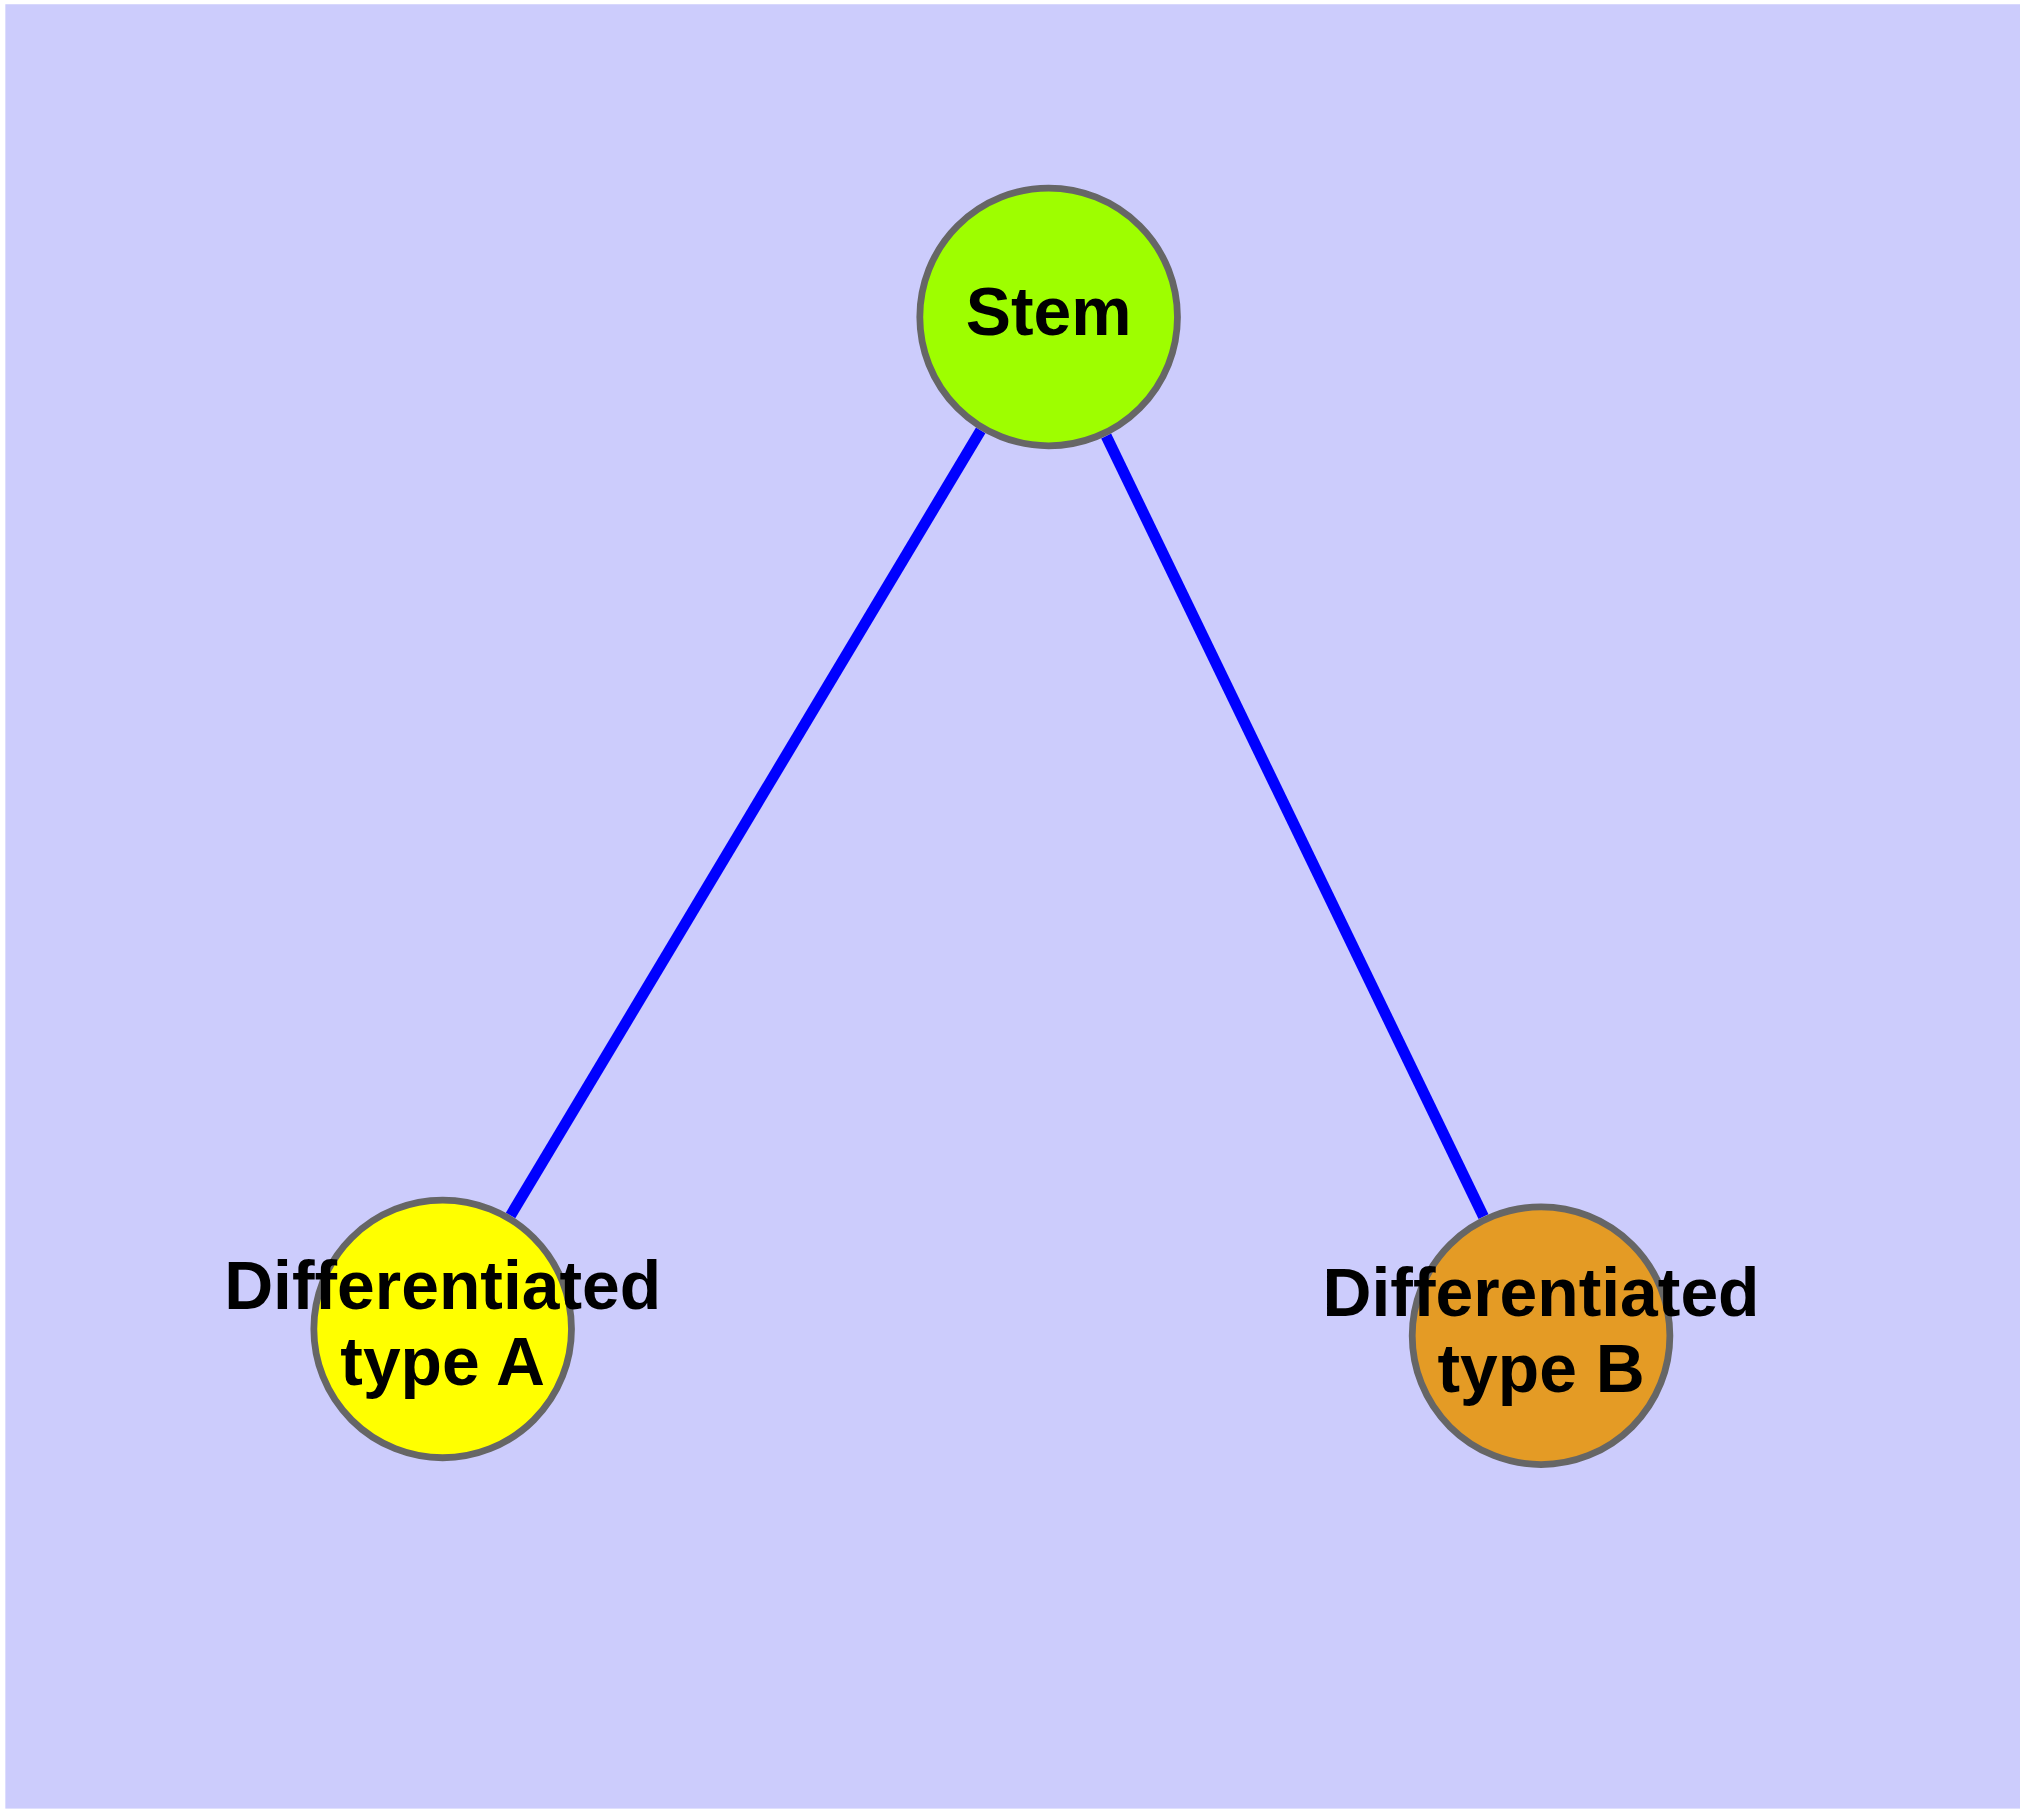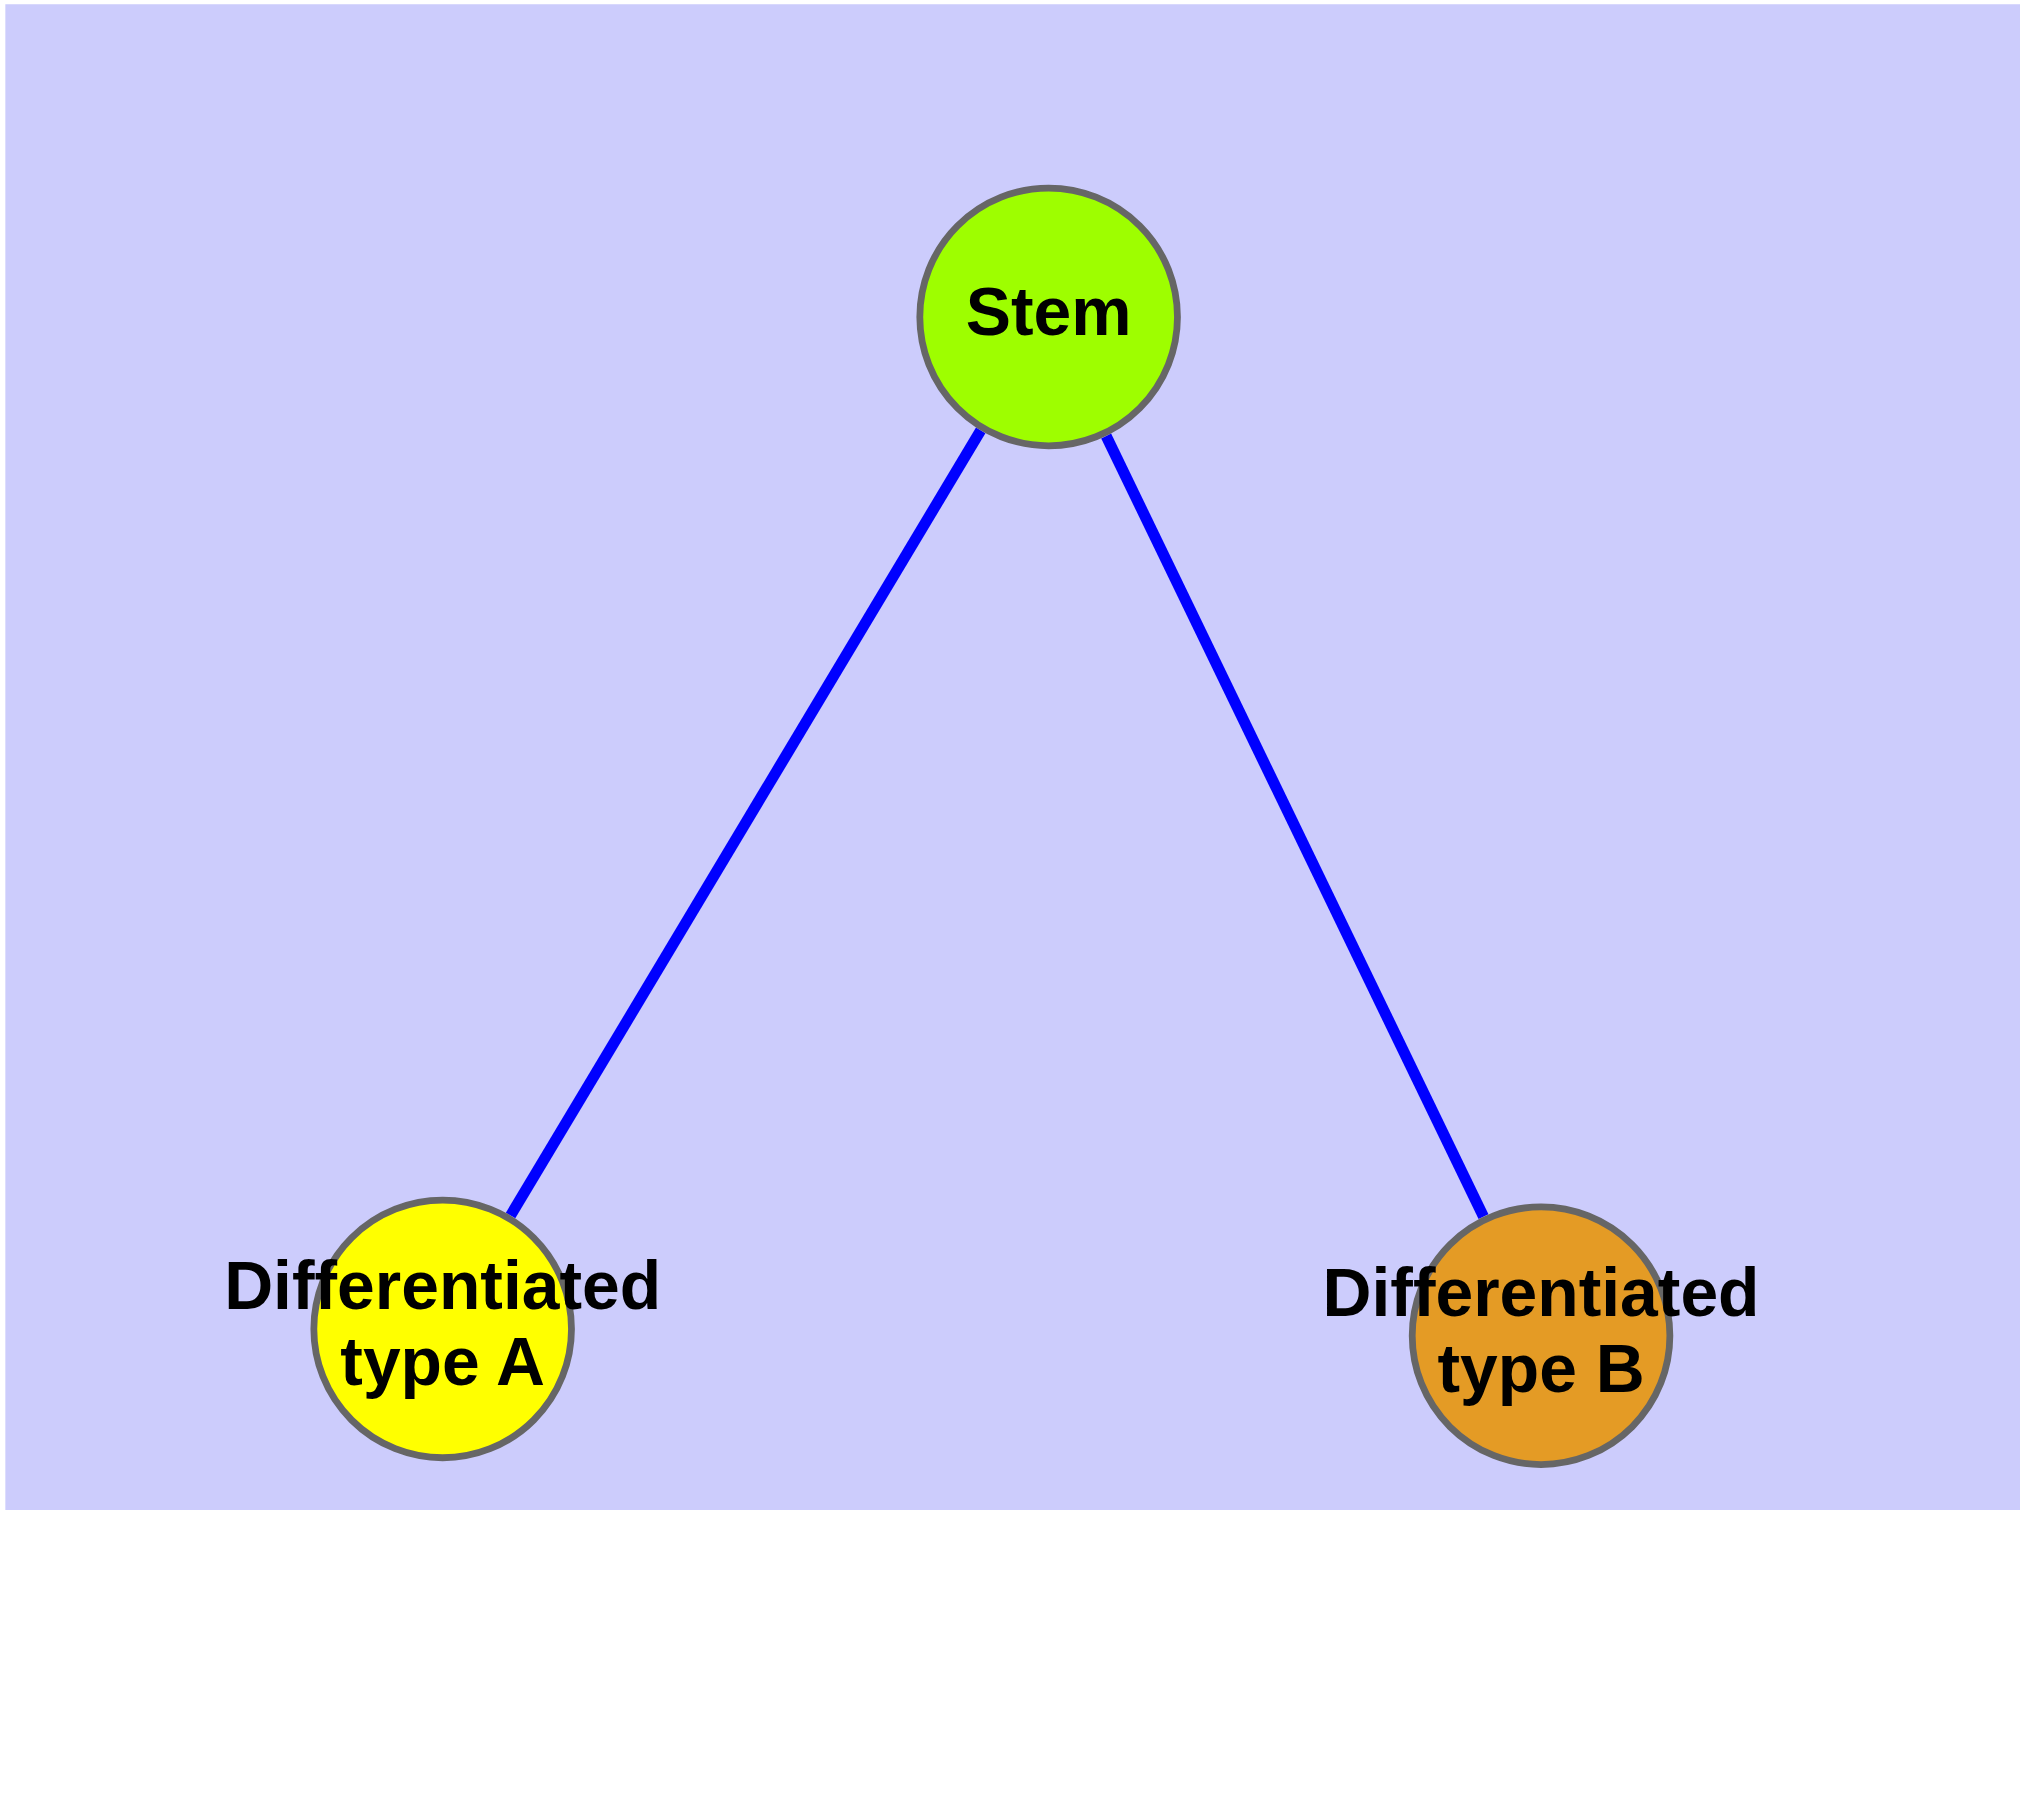--- a/index.html
+++ b/index.html
@@ -3,21 +3,21 @@
 <meta charset="utf-8">
 <style>
   html, body {
     margin: 0;
     padding: 0;
     background: #ffffff;
   }
   #canvas {
     position: relative;
     width: 2021px;
-    height: 1510px;
+    height: 1812px;
     background: #ffffff;
     overflow: hidden;
     font-family: "Liberation Sans", sans-serif;
   }
   #graph-svg {
     position: absolute;
     left: 0;
     top: 0;
     width: 2021px;
     height: 1812px;

